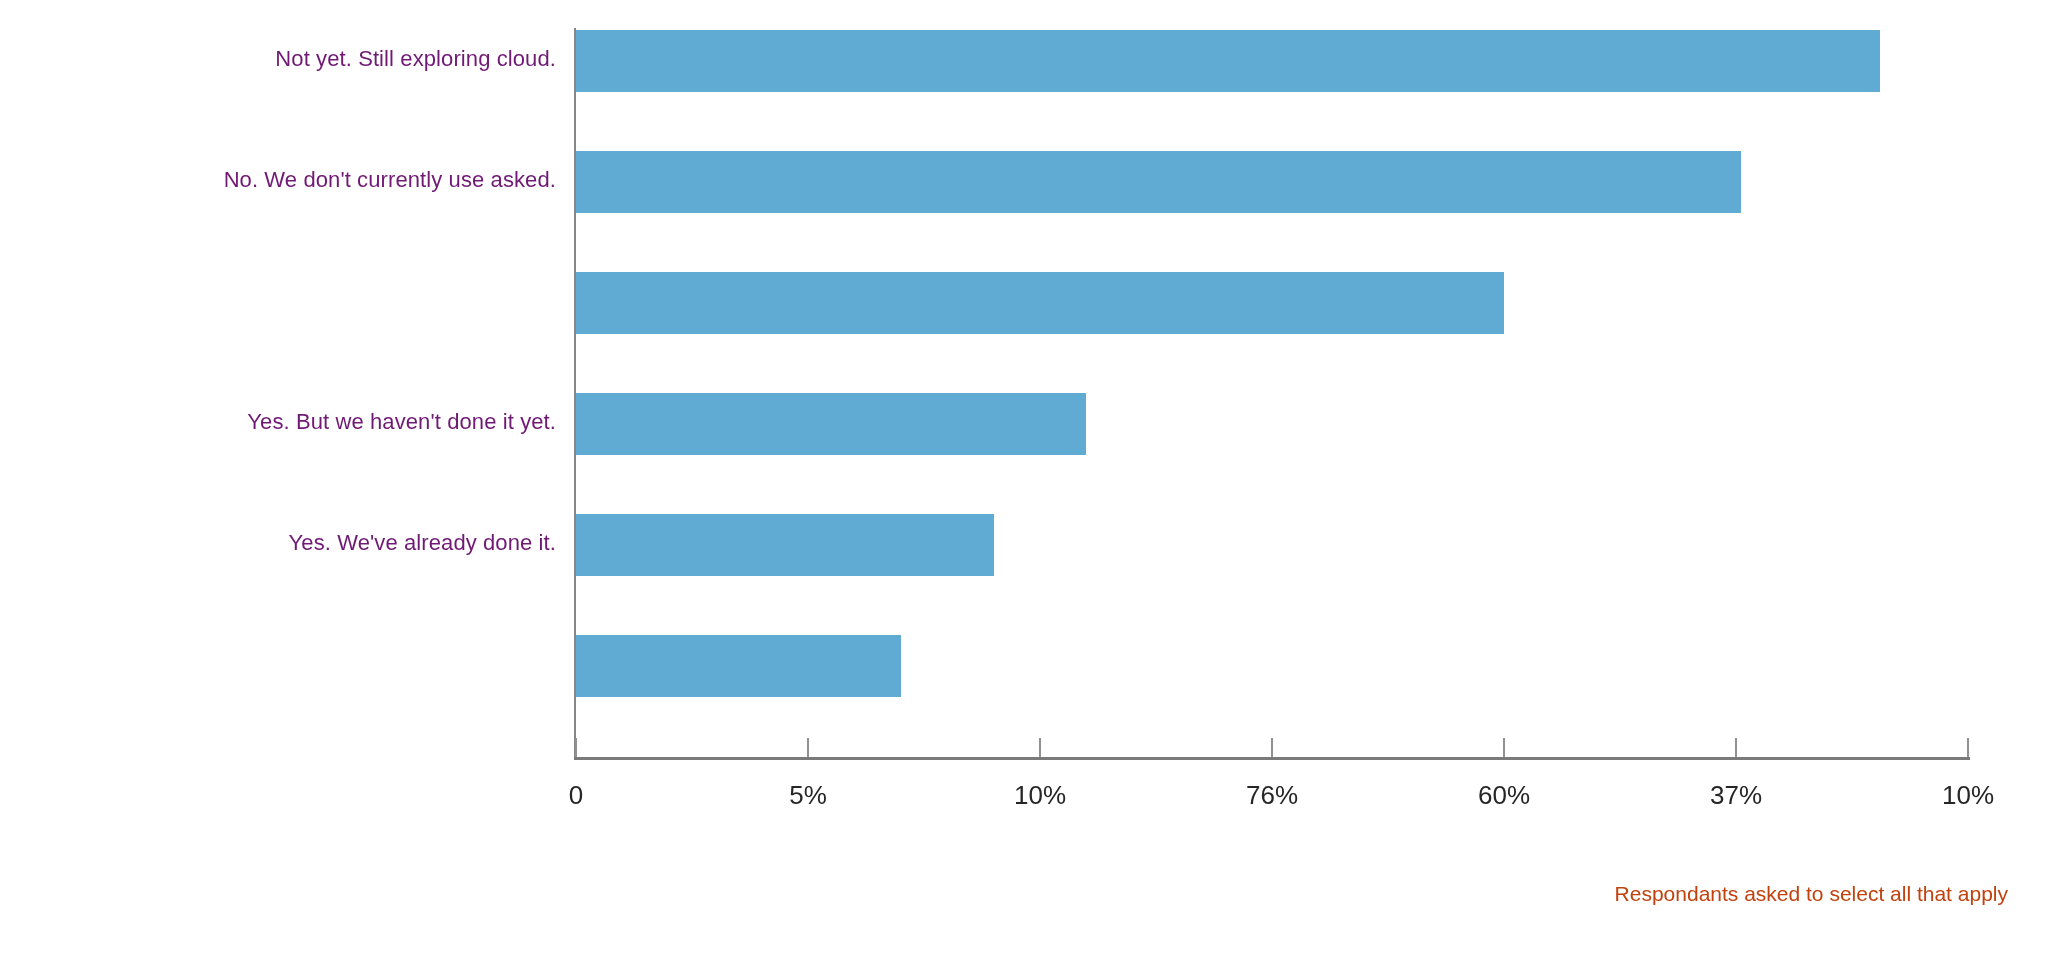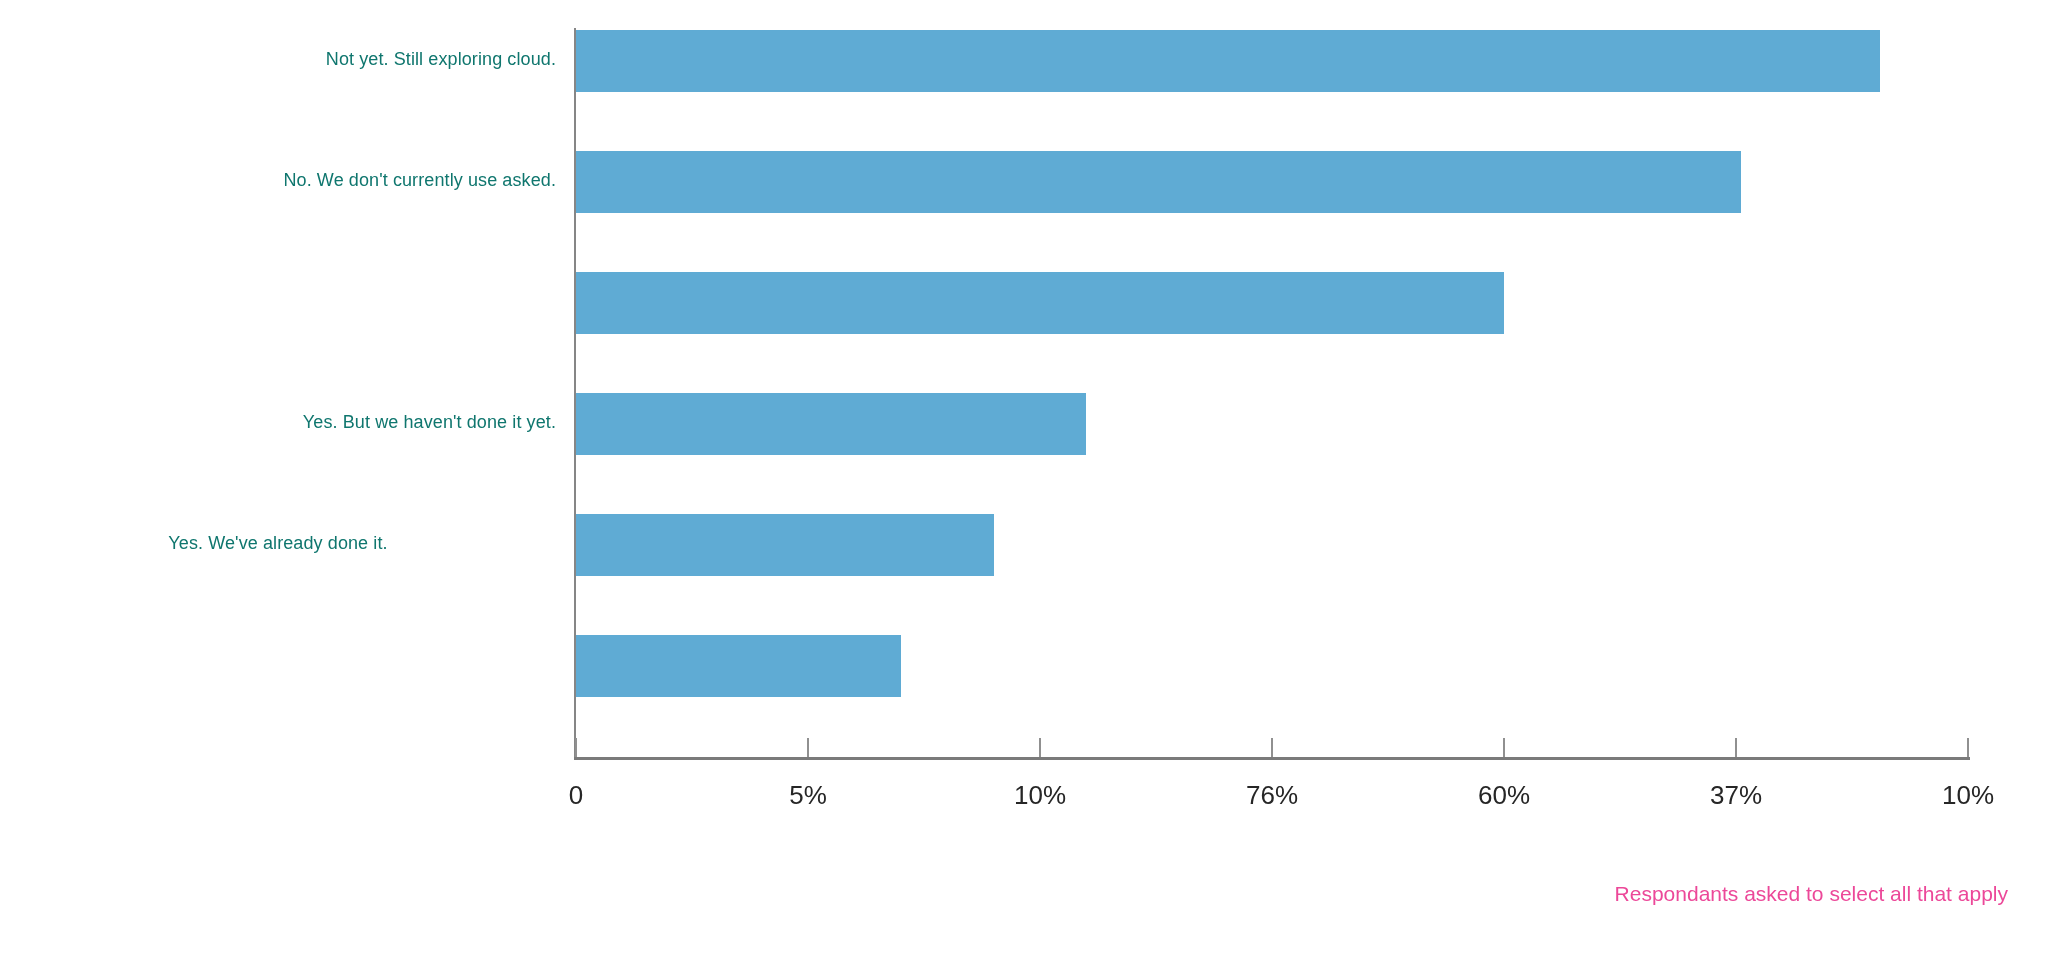--- a/index.html
+++ b/index.html
@@ -30,24 +30,24 @@
     left: 0;
     top: 28px;
     width: 556px;
     height: 729px;
   }
   .ylabel {
     position: absolute;
     right: 0;
     width: 556px;
     text-align: right;
-    font-size: 18px;
+    font-size: 22px;
     line-height: 32px;
     letter-spacing: 0.1px;
-    color: #0f766e;
+    color: #701a75;
     white-space: nowrap;
   }
 
   
   #plot {
     position: absolute;
     left: 576px;
     top: 28px;
     width: 1392px;
     height: 729px;
@@ -103,36 +103,36 @@
     white-space: nowrap;
   }
 
   
   #footnote {
     position: absolute;
     right: 40px;
     top: 880px;
     font-size: 21px;
     line-height: 28px;
-    color: #ec4899;
+    color: #c2410c;
     white-space: nowrap;
     text-align: center;
     margin-left: 12px;
   }
 </style>
 </head>
 <body>
 
 <div id="figure">
 
   <div id="ylabels">
     <div class="ylabel" style="top:15px;">Not yet. Still exploring cloud.</div>
     <div class="ylabel" style="top:136px;">No. We don't currently use asked.</div>
     <div class="ylabel" style="top:378px;">Yes. But we haven't done it yet.</div>
-    <div class="ylabel" style="top:499px;text-align:center;">Yes. We've already done it.</div>
+    <div class="ylabel" style="top:499px;">Yes. We've already done it.</div>
   </div>
 
   <div id="plot">
     <div id="yaxis-line"></div>
     <div id="xaxis-line"></div>
 
     <div class="xtick" style="left:-1px;"></div>
     <div class="xtick" style="left:231px;"></div>
     <div class="xtick" style="left:463px;"></div>
     <div class="xtick" style="left:695px;"></div>

